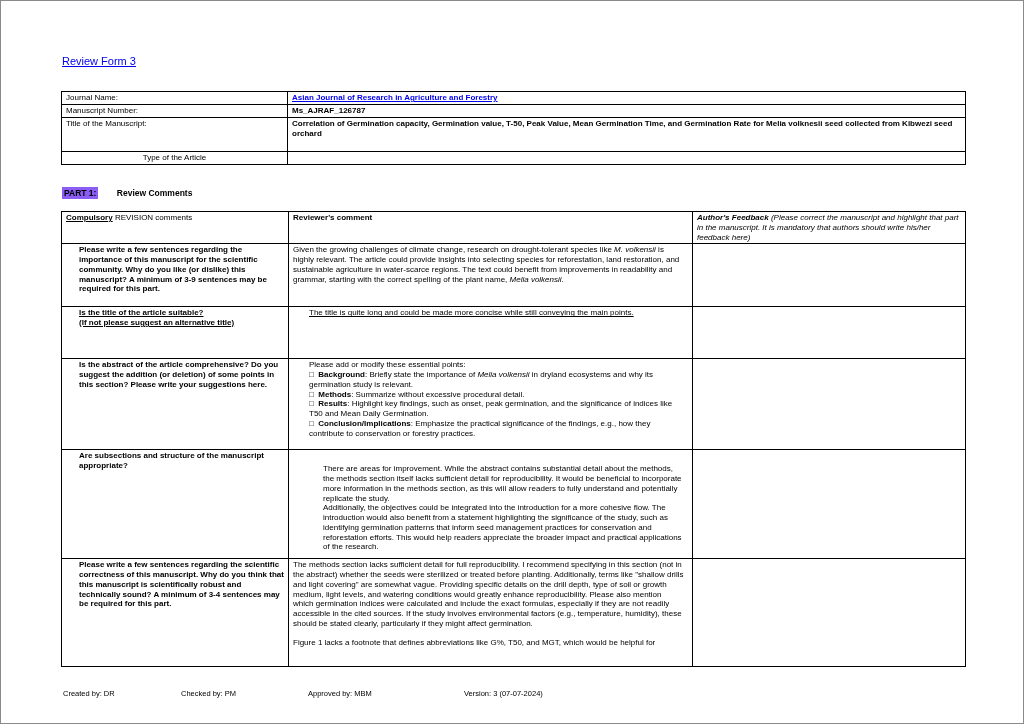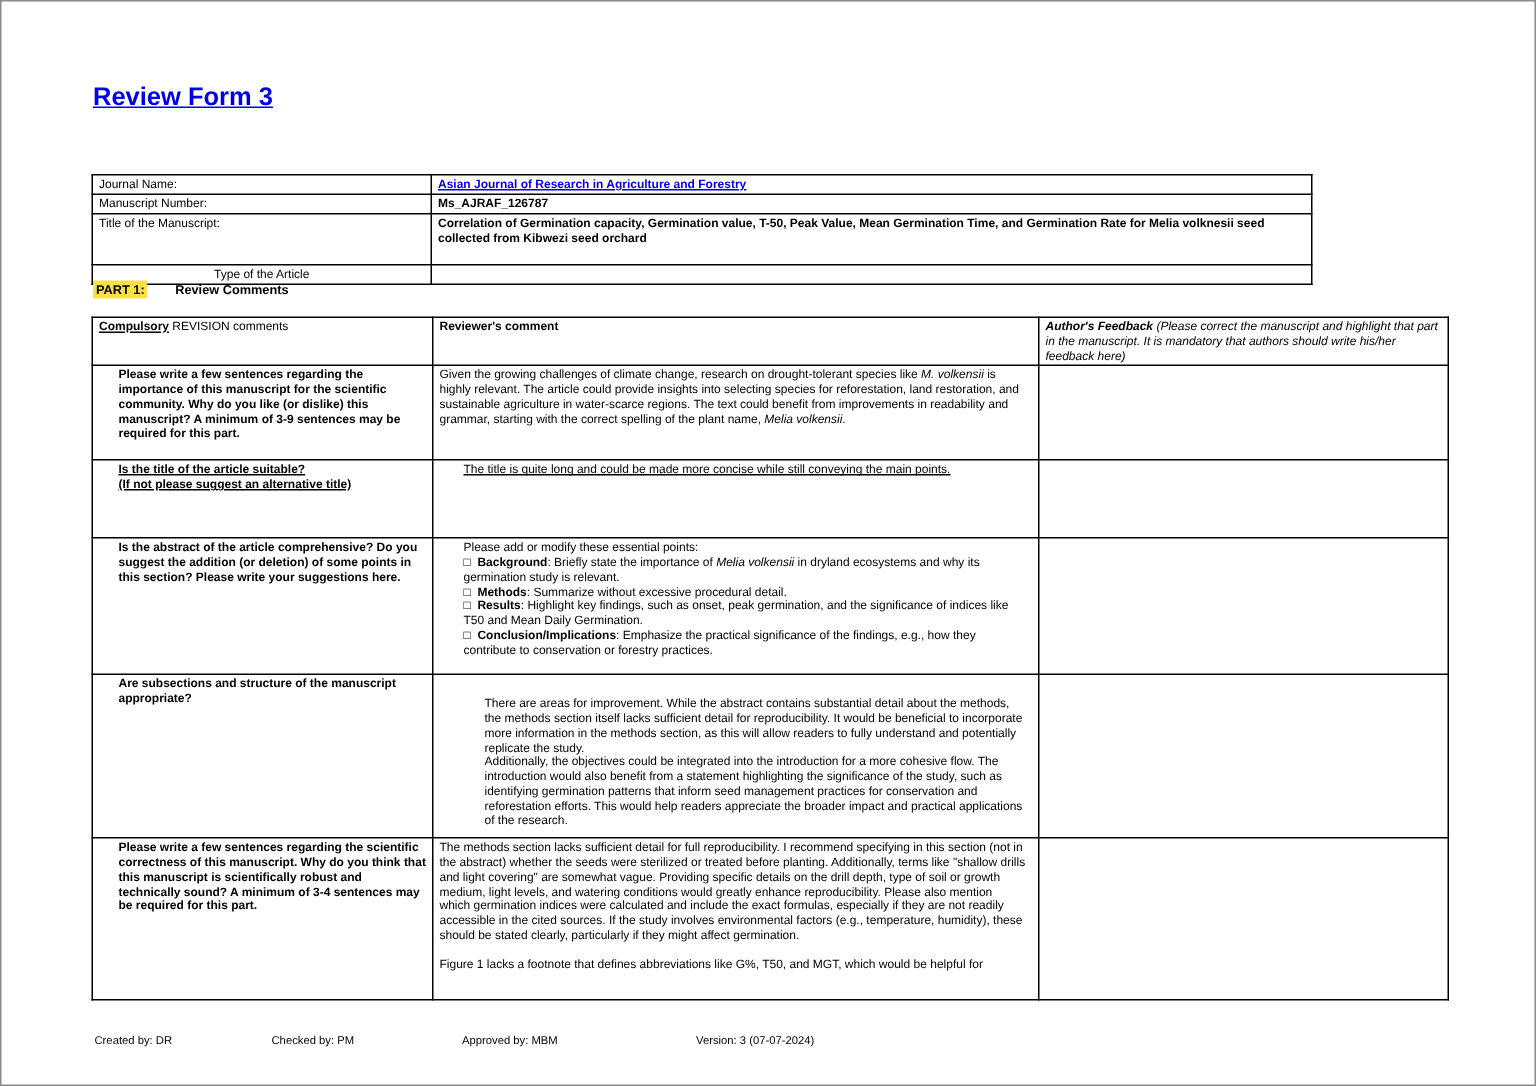--- a/index.html
+++ b/index.html
@@ -1,33 +1,33 @@
 <!DOCTYPE html>
 <html><head>
 <meta charset="utf-8">
 <style>
   * { margin:0; padding:0; box-sizing:border-box; }
   html,body { width:1024px; height:724px; background:#ffffff; font-family:"Liberation Sans", sans-serif; color:#000; }
   .page { position:absolute; left:0; top:0; width:1024px; height:724px; background:#fff; border:1px solid #8a8a8a; overflow:hidden; }
 
-  .doc-title { position:absolute; left:61px; top:54px; font-size:17px; font-weight:bold; color:#0000EE; text-decoration:underline;text-align:right; }
+  .doc-title { position:absolute; left:61px; top:54px; font-size:11px; font-weight:normal; color:#0000EE; text-decoration:underline;text-align:right; }
 
   table { border-collapse:collapse; table-layout:fixed; }
   td { border:1px solid #000; vertical-align:top; padding:1px 4px; font-size:8px; line-height:1.22; }
 
-  .info-table { position:absolute; left:60px; top:90px; width:814px;margin-top:25px; }
+  .info-table { position:absolute; left:60px; top:90px; width:905px; }
   .info-table tr.r-j  { height:13px; }
   .info-table tr.r-m  { height:13px; }
   .info-table tr.r-t  { height:34px; }
   .info-table tr.r-a  { height:13px;text-align:center; }
   .link { color:#0000EE; font-weight:bold; text-decoration:underline; cursor:pointer; }
   .bold { font-weight:bold; }
 
   .part-line { position:absolute; left:61px; top:187px; font-size:8.5px; font-weight:bold; }
-  .part-tag { background:#fde047; padding:1px 2px; }
+  .part-tag { background:#8b5cf6; padding:1px 2px; }
   .part-title { margin-left:16px;text-align:right; }
 
   .review-table { position:absolute; left:60px; top:210px; width:905px; }
   .review-table tr.hdr { height:27px; }
   .review-table tr.row0 { height:63px; }
   .review-table tr.row1 { height:52px;text-decoration:underline; }
   .review-table tr.row2 { height:91px; }
   .review-table tr.row3 { height:109px; }
   .review-table tr.row4 { height:108px; }
 

